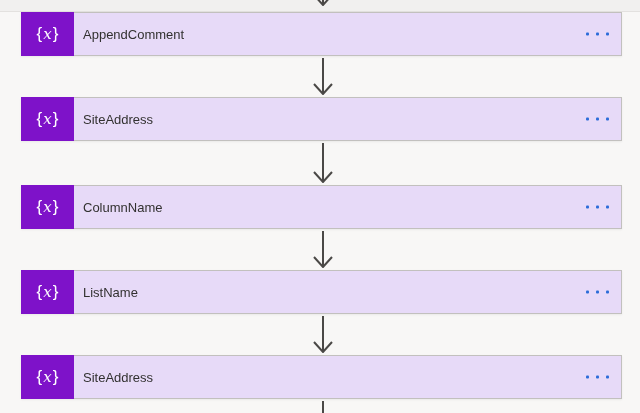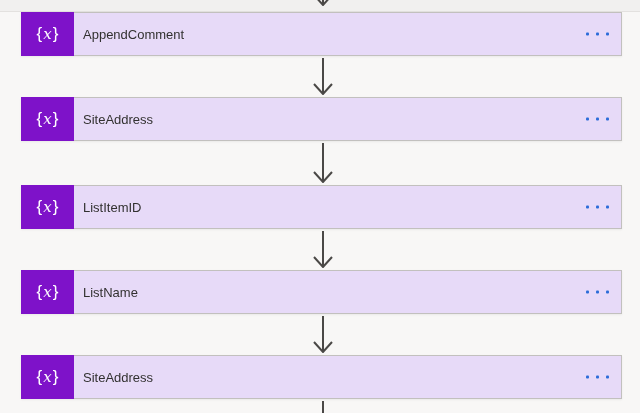--- a/index.html
+++ b/index.html
@@ -130,21 +130,21 @@
       <polyline points="4,29 13,39 22,29" fill="none" stroke="currentColor" stroke-width="2"></polyline>
     </svg>
   </div>
 
   <div class="card" style="top:185px;">
     <div class="card-icon">
         <span class="brace">{</span>
         <span class="icon-x">x</span>
         <span class="brace">}</span>
       </div>
-    <div class="card-label">ListItemID</div>
+    <div class="card-label">ColumnName</div>
     <button class="menu-btn">
         <span class="ellipsis" style="display:flex;gap:7px;">
           <span class="dot"></span>
           <span class="dot"></span>
           <span class="dot"></span>
         </span>
       </button>
   </div>
 
   <div class="connector" style="left:310px;top:231px;">

